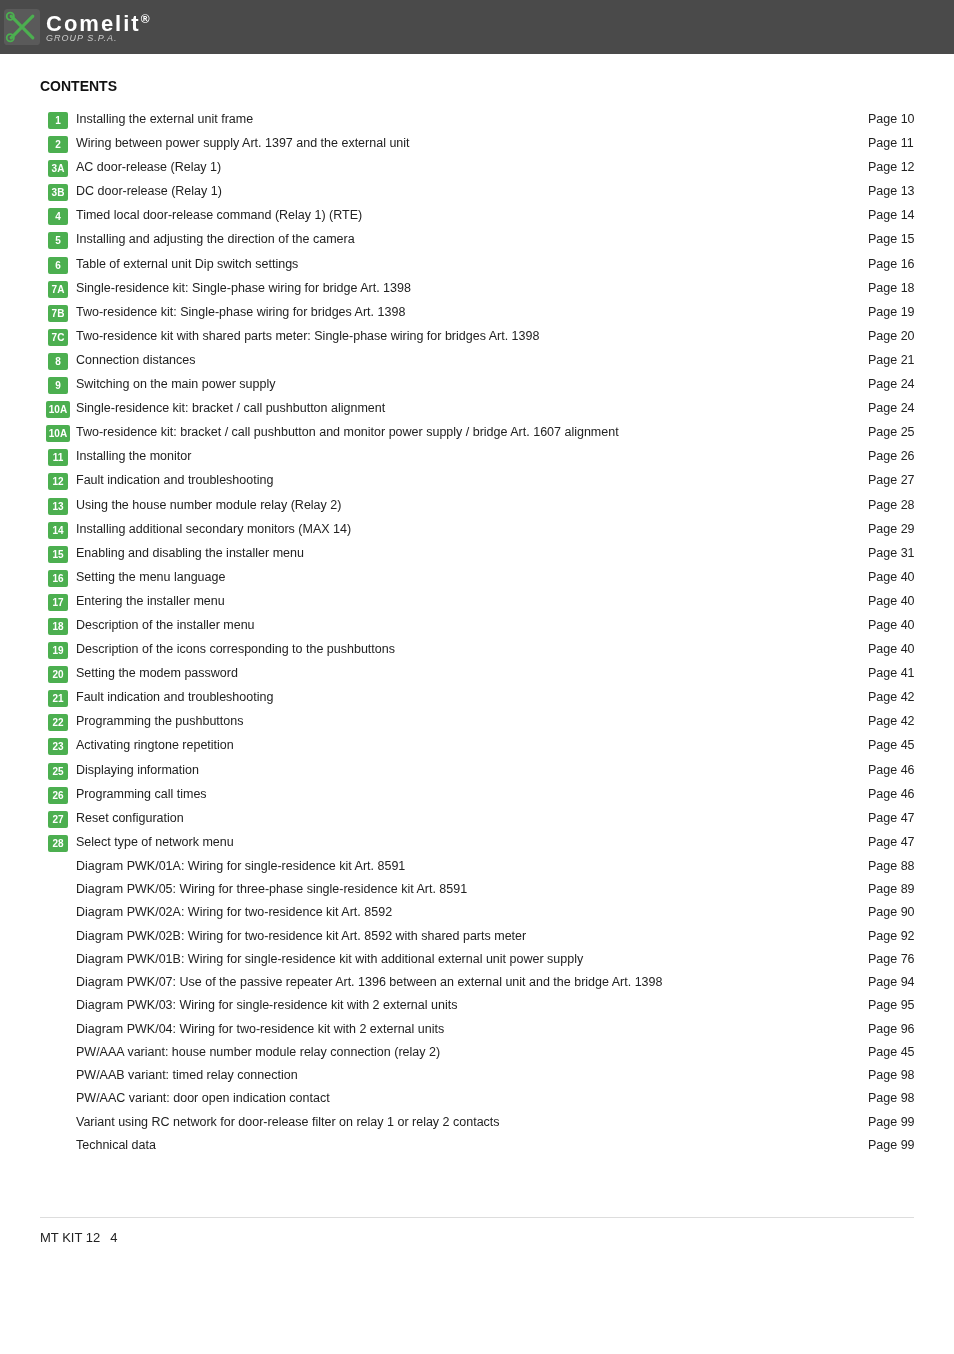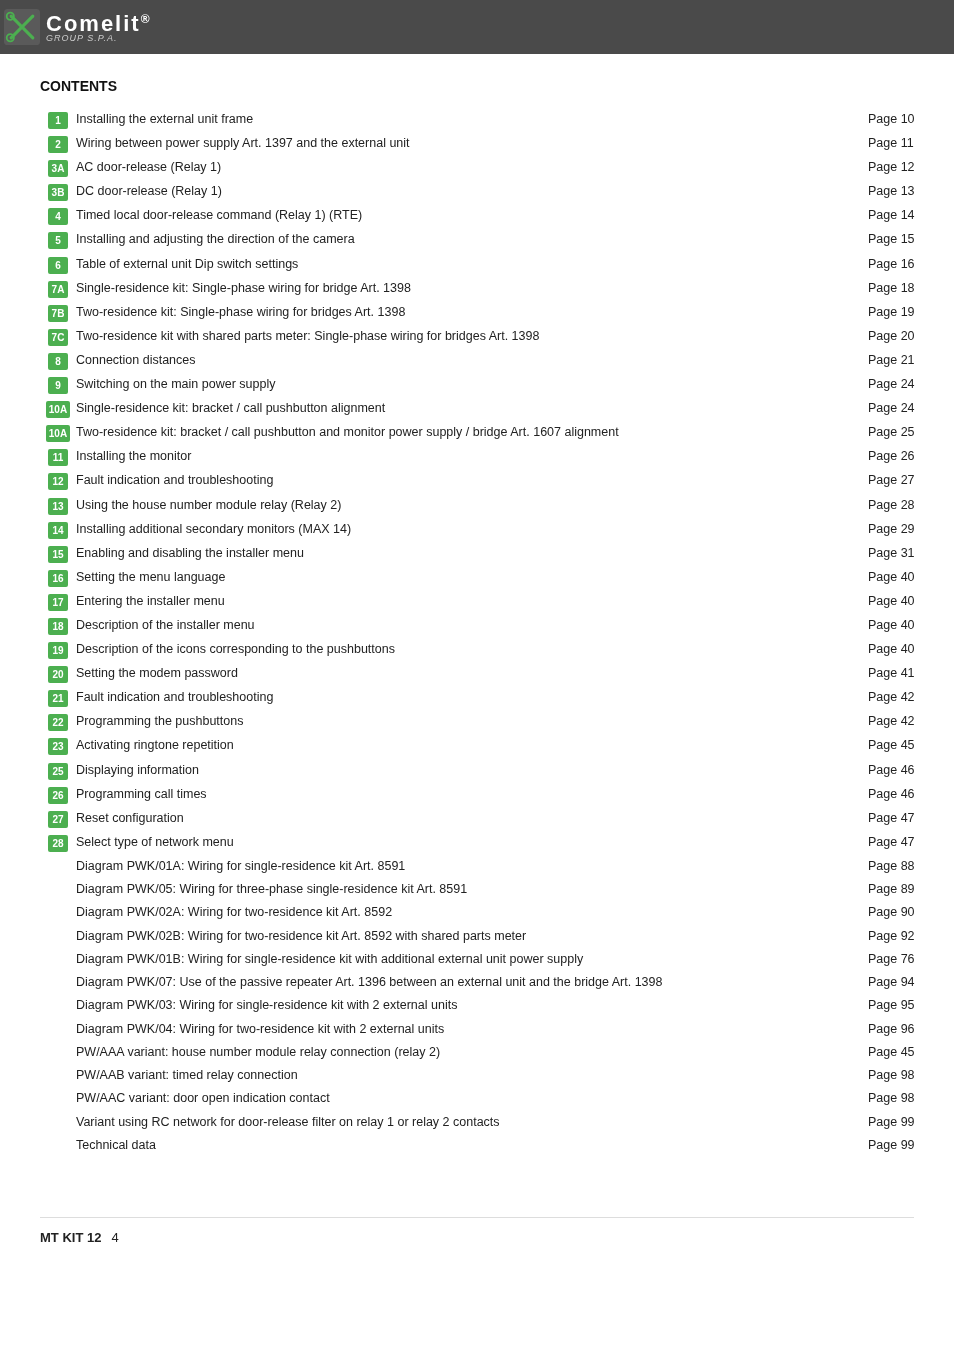--- a/index.html
+++ b/index.html
@@ -88,21 +88,21 @@
     }
     .footer {
       border-top: 1px solid #ddd;
       margin: 20px 40px 0 40px;
       padding-top: 12px;
       display: flex;
       align-items: center;
       gap: 10px;
     }
     .footer-brand {
-      font-weight: bold;
+      font-weight: normal;
       font-size: 13px;
       color: #222;
     }
     .footer-page {
       font-size: 13px;
       color: #222;
     }
   </style>
 </head>
 <body>

